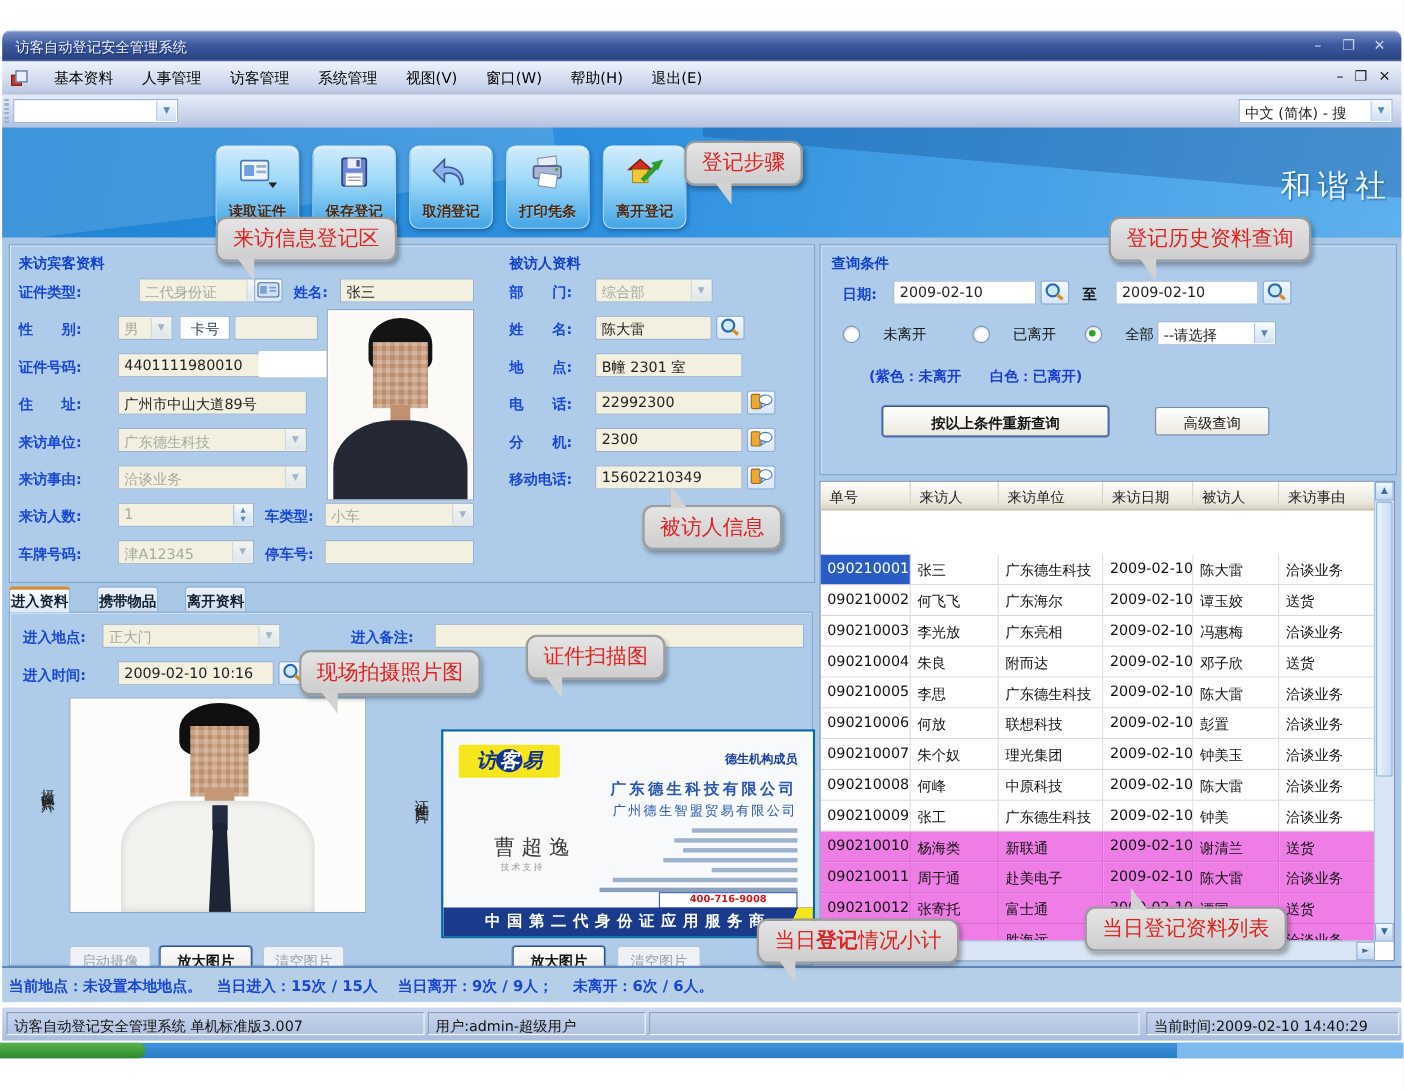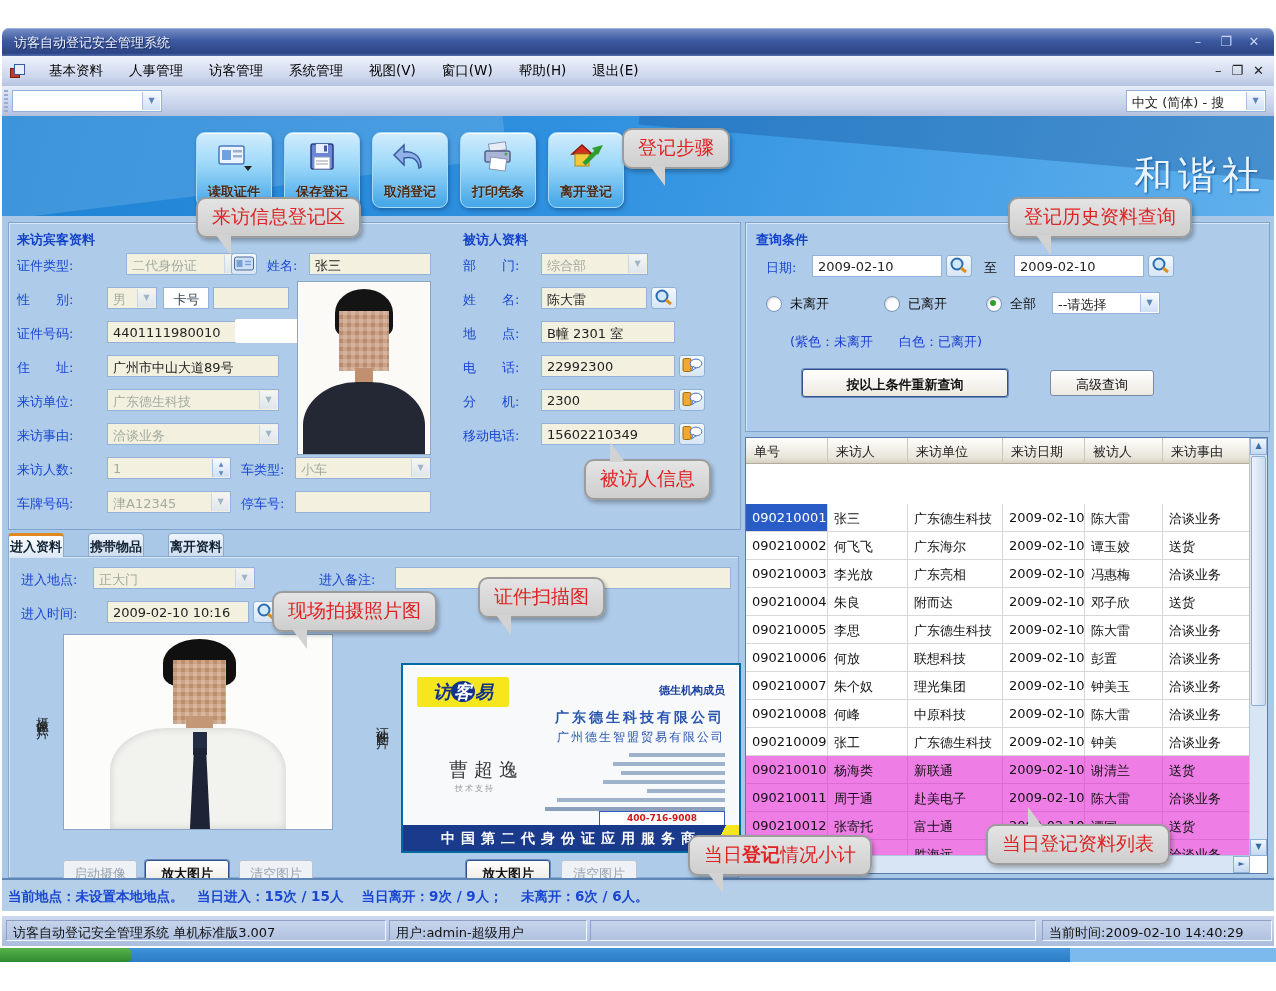--- a/index.html
+++ b/index.html
@@ -28,47 +28,47 @@
   .combo .carr{position:absolute;right:1px;top:1px;bottom:1px;width:17px;text-align:center;font-size:8px;color:#5f86b8;
     line-height:18px;background:linear-gradient(#f6faff,#cfe0f4);border-left:1px solid #a9c4e2;}
   .combo.white{background:#fff;}
   .combo.dis .cval{color:#a3ab9f;}
   .combo.dis .carr{opacity:.55;}
   
   .banner{left:2px;top:116px;width:1272px;height:100px;overflow:hidden;
     background:linear-gradient(105deg,#1f83d4 0%,#2f91e0 45%,#5fb0ec 100%);border-bottom:1px solid #1a6ab8;}
   .bshape1{position:absolute;left:-120px;top:-50px;width:620px;height:130px;background:rgba(255,255,255,.14);transform:rotate(-7deg);}
   .bshape2{position:absolute;left:640px;top:-70px;width:720px;height:110px;background:rgba(10,60,130,.28);transform:rotate(5deg);}
-  .brand{position:absolute;right:8px;top:34px;font-size:38px;color:#eaf4fd;letter-spacing:6px;text-shadow:1px 1px 2px #1a5a9a;}
+  .brand{position:absolute;right:8px;top:34px;font-size:28px;color:#eaf4fd;letter-spacing:6px;text-shadow:1px 1px 2px #1a5a9a;}
   .tbtn{position:absolute;top:16px;width:74px;height:74px;border-radius:9px;border:1px solid #a6dcfa;
     background:linear-gradient(#d2ecfd,#9ed9f9 42%,#49a8e8 96%);
     box-shadow:inset 0 1px 0 rgba(255,255,255,.85),1px 2px 4px rgba(0,20,60,.35);text-align:center;}
   .tbtn svg{margin-top:7px;}
   .tbtn .tlabel{position:absolute;left:0;right:0;bottom:6px;font-size:13px;font-weight:bold;color:#4a2812;
     text-shadow:0 1px 0 rgba(255,255,255,.35);}
   
   .main-bg{left:2px;top:216px;width:1272px;height:662px;background:#a9c7e6;}
   .gbox{position:absolute;border:1px solid #7fa3cc;background:#aecbe9;box-shadow:inset 1px 1px 0 rgba(255,255,255,.55);}
   .gtitle{position:absolute;font-size:13px;font-weight:bold;color:#1141c8;}
-  .flabel{position:absolute;font-size:13px;font-weight:normal;color:#1947d1;white-space:nowrap;}
+  .flabel{position:absolute;font-size:13px;font-weight:bold;color:#1947d1;white-space:nowrap;}
   .inp{position:absolute;height:22px;background:#f3f0df;border:1px solid #94b2d8;box-sizing:border-box;
     font-size:13px;color:#222;padding:3px 4px 0 5px;white-space:nowrap;overflow:hidden;}
   .inp.white{background:#fff;}
   .inp.dis{color:#a3ab9f;}
   .icobtn{position:absolute;width:26px;height:22px;border:1px solid #8fb0d5;border-radius:3px;
     background:linear-gradient(#f4f9fe,#d7e5f5);box-sizing:border-box;text-align:center;}
   .spin{position:absolute;right:1px;top:1px;bottom:1px;width:16px;background:linear-gradient(#f6faff,#cfe0f4);
     border-left:1px solid #a9c4e2;font-size:6px;color:#5f86b8;text-align:center;line-height:9px;}
   .blurpatch{position:absolute;background:#fff;border-radius:2px;}
   
   .pframe{position:absolute;background:#fbfaf7;border:1px solid #8aa4c4;box-shadow:inset 0 0 0 1px #fff;overflow:hidden;}
   .pix{background-image:repeating-linear-gradient(0deg,rgba(255,255,255,.20) 0 4px,transparent 4px 8px),
        repeating-linear-gradient(90deg,rgba(0,0,0,.12) 0 4px,transparent 4px 8px);}
   
-  .radio{position:absolute;display:flex;align-items:center;gap:8px;font-size:13px;color:#111;}
+  .radio{position:absolute;display:flex;align-items:center;gap:21px;font-size:13px;color:#111;}
   .rdot{width:14px;height:14px;border-radius:50%;background:#fff;border:1px solid #7694bc;
     box-shadow:inset 1px 1px 2px rgba(0,0,0,.18);}
   .radio.checked .rdot{position:relative;}
   .radio.checked .rdot::after{content:'';position:absolute;left:3px;top:3px;width:6px;height:6px;border-radius:50%;background:#2f9e2f;}
   .xpbtn{position:absolute;background:linear-gradient(#ffffff,#ece9df);border:1px solid #7a8aa8;border-radius:3px;
     font-size:13px;color:#111;text-align:center;box-sizing:border-box;}
   .xpbtn.def{border:1px solid #30508a;box-shadow:0 0 0 1px #6a8ac0;font-weight:bold;}
   .xpbtn.disb{color:#9aa4b0;border-color:#b8c4d4;background:#eef1f5;font-weight:normal;}
   
   .tbl{position:absolute;left:745px;top:437px;width:523px;height:437px;background:#fff;border:1px solid #5a7aa8;box-sizing:border-box;}

